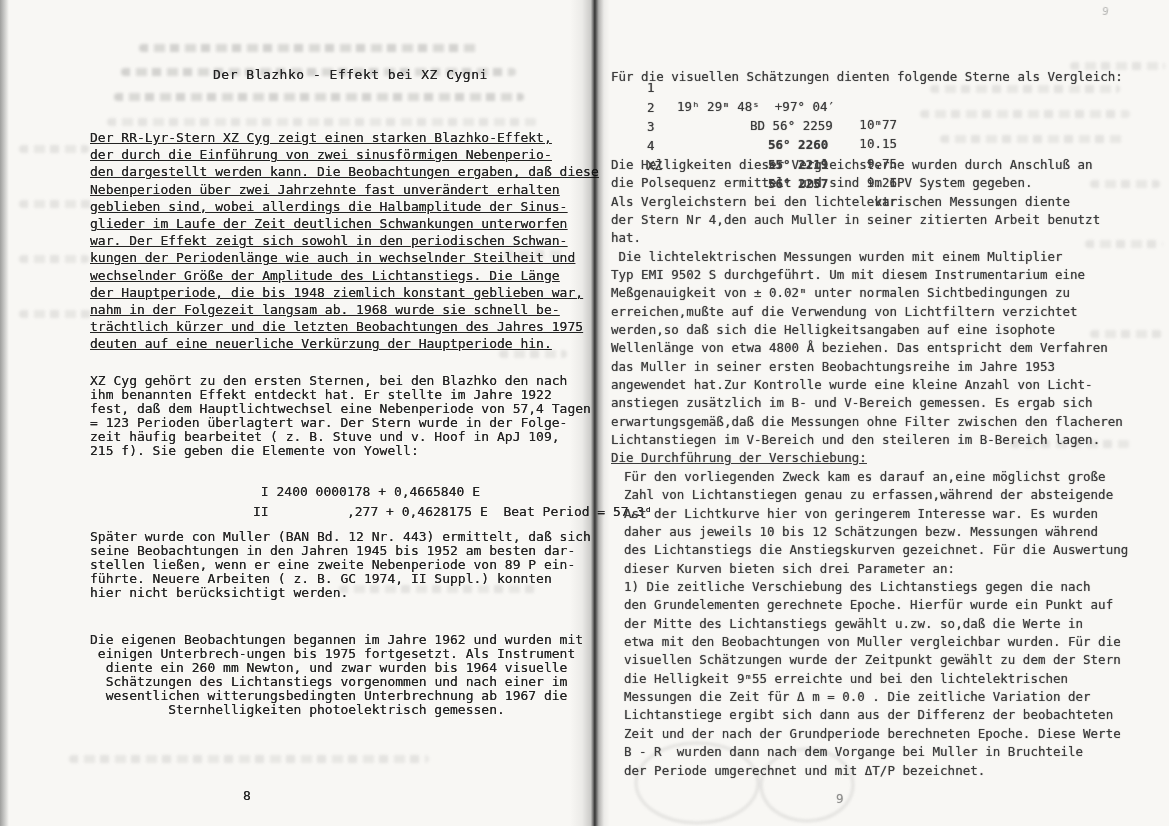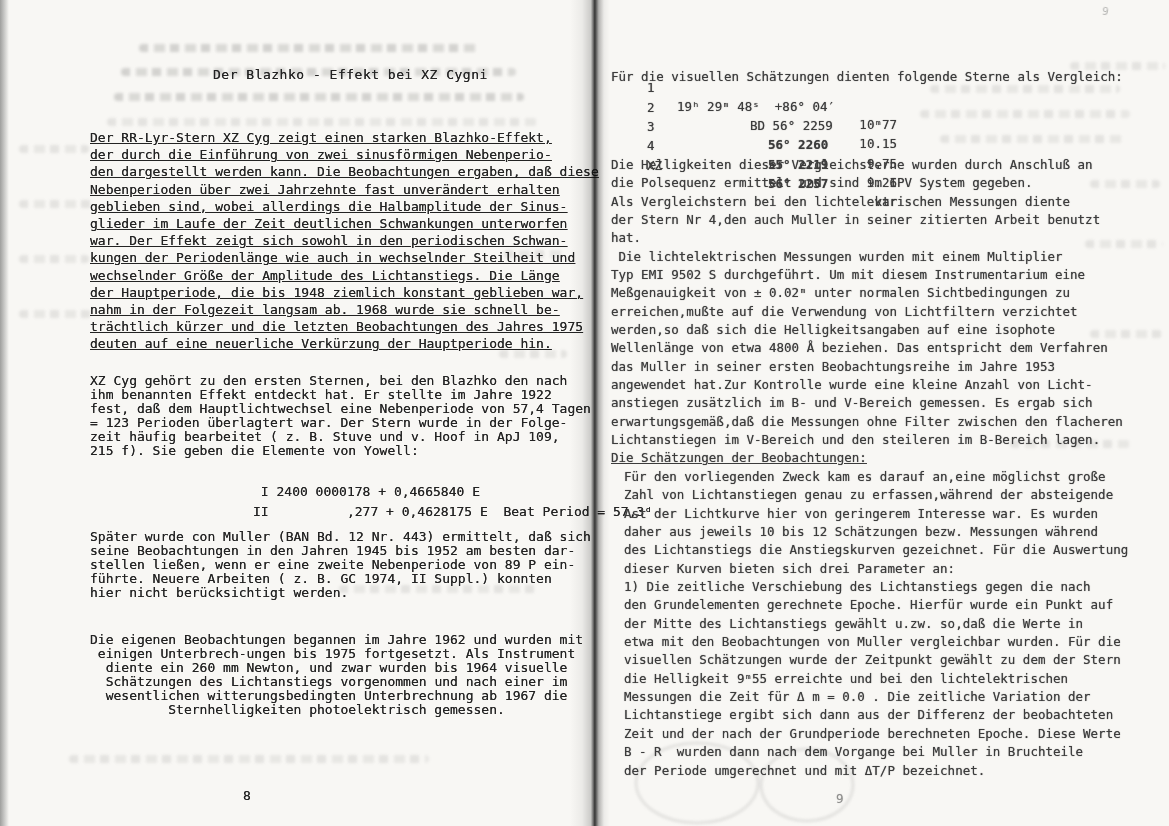--- a/index.html
+++ b/index.html
@@ -148,21 +148,21 @@
   <i class="ghost light" style="left:480px;top:330px;width:72px;"></i>
   <i class="ghost light" style="left:400px;top:440px;width:120px;"></i>
   <i class="ghost-loop" style="left:25px;top:742px;width:120px;height:78px;"></i>
   <i class="ghost-loop" style="left:150px;top:748px;width:90px;height:70px;"></i>
 
   <div class="typed" style="left:1px;top:40px;margin-top:28px;">Für die visuellen Schätzungen dienten folgende Sterne als Vergleich:</div>
 
   <div class="cmp-table">
     <div class="typed cmp-row row-0" style="position:relative;">
       <span class="cmp-label">1</span>
-      <span class="cmp-coords">19ʰ 29ᵐ 48ˢ  +86° 04′</span>
+      <span class="cmp-coords">19ʰ 29ᵐ 48ˢ  +97° 04′</span>
       <span class="cmp-mag">10ᵐ77</span>
     </div>
     <div class="typed cmp-row row-1" style="position:relative;">
       <span class="cmp-label">2</span>
       <span class="cmp-coords">BD 56° 2259</span>
       <span class="cmp-mag">10.15</span>
     </div>
     <div class="typed cmp-row row-2" style="position:relative;">
       <span class="cmp-label">3</span>
       <span class="cmp-coords">56° 2260</span>
@@ -190,21 +190,21 @@
 Meßgenauigkeit von ± 0.02ᵐ unter normalen Sichtbedingungen zu
 erreichen,mußte auf die Verwendung von Lichtfiltern verzichtet
 werden,so daß sich die Helligkeitsangaben auf eine isophote
 Wellenlänge von etwa 4800 Å beziehen. Das entspricht dem Verfahren
 das Muller in seiner ersten Beobachtungsreihe im Jahre 1953
 angewendet hat.Zur Kontrolle wurde eine kleine Anzahl von Licht-
 anstiegen zusätzlich im B- und V-Bereich gemessen. Es ergab sich
 erwartungsgemäß,daß die Messungen ohne Filter zwischen den flacheren
 Lichtanstiegen im V-Bereich und den steileren im B-Bereich lagen.</div>
 
-  <div class="typed underlined" style="left:1px;top:449px;">Die Schätzungen der Beobachtungen:</div>
+  <div class="typed underlined" style="left:1px;top:449px;">Die Durchführung der Verschiebung:</div>
 
   <div class="typed" style="left:14px;top:468px;">Für den vorliegenden Zweck kam es darauf an,eine möglichst große
 Zahl von Lichtanstiegen genau zu erfassen,während der absteigende
 Ast der Lichtkurve hier von geringerem Interesse war. Es wurden
 daher aus jeweils 10 bis 12 Schätzungen bezw. Messungen während
 des Lichtanstiegs die Anstiegskurven gezeichnet. Für die Auswertung
 dieser Kurven bieten sich drei Parameter an:
 1) Die zeitliche Verschiebung des Lichtanstiegs gegen die nach
 den Grundelementen gerechnete Epoche. Hierfür wurde ein Punkt auf
 der Mitte des Lichtanstiegs gewählt u.zw. so,daß die Werte in

